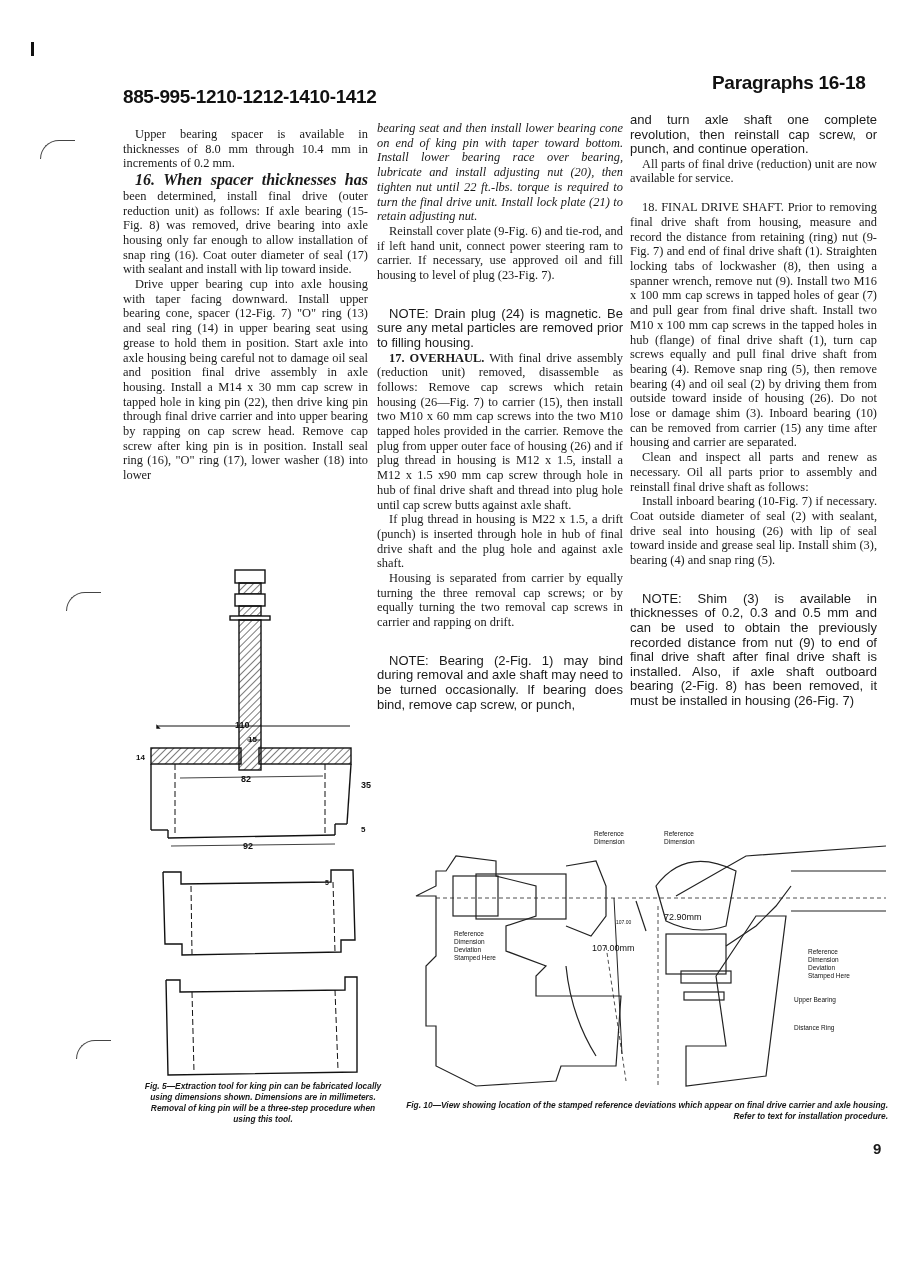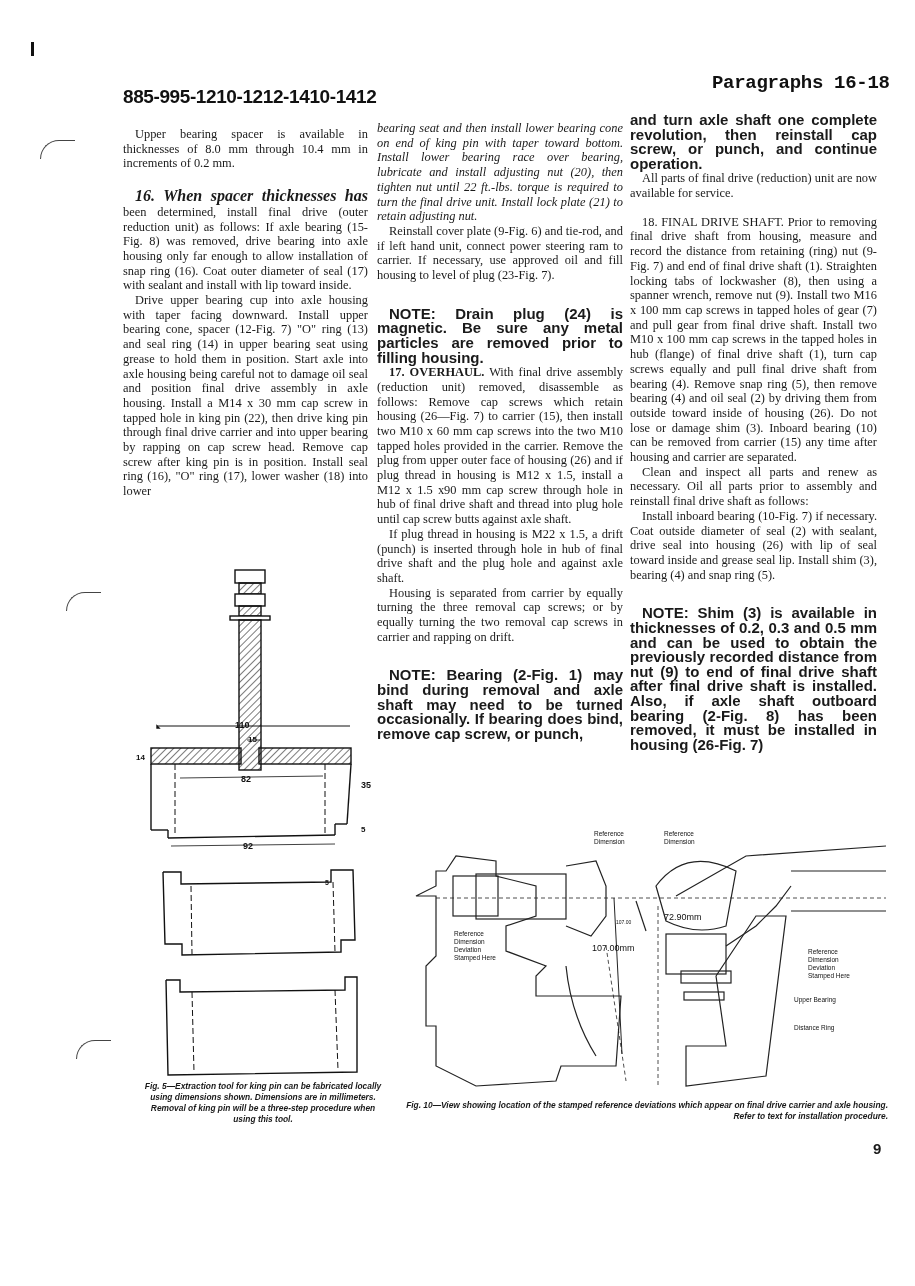--- a/index.html
+++ b/index.html
@@ -11,30 +11,30 @@
   .page { position: absolute; left: 0; top: 0; width: 915px; height: 1286px; }
   .margin-mark { position: absolute; left: 31px; top: 42px; width: 3px; height: 14px; background: #111; }
   .curl { position: absolute; width: 34px; height: 18px; border-top: 1px solid #444; border-left: 1px solid #444; border-radius: 30px 0 0 0; }
   .header-left {
     position: absolute; left: 123px; top: 86px;
     font-family: "Liberation Sans", "DejaVu Sans", sans-serif; font-weight: bold;
     font-size: 19px; letter-spacing: -0.4px; color: #111;
   }
   .header-right {
     position: absolute; left: 712px; top: 72px;
-    font-family: Liberation Mono, monospace; font-weight: bold;
+    font-family: Liberation Sans, sans-serif; font-weight: bold;
     font-size: 19px; letter-spacing: -0.3px; color: #111;
   }
   .col { position: absolute; font-size: 12.4px; line-height: 14.7px; text-align: justify; }
   .col p { margin: 0; text-indent: 12px; }
   .col p.noindent { text-indent: 0; font-style: italic; }
   .col p.gap { }
   .col .note {
-    font-family: "Liberation Sans", "DejaVu Sans", sans-serif; font-weight: bold;
-    font-size: 15px; line-height: 14.6px; text-indent: 12px; margin: 24px 0 0 0;
+    font-family: "Liberation Sans", "DejaVu Sans", sans-serif; font-weight: normal;
+    font-size: 13px; line-height: 14.6px; text-indent: 12px; margin: 24px 0 0 0;
   }
   .col .note.first { margin-top: 0; text-indent: 0; }
   .h16 { font-style: italic; font-weight: bold; font-size: 16px; }
   .bold { font-weight: bold; }
   .col1 { left: 123px; top: 127px; width: 245px; }
   .col2 { left: 377px; top: 121px; width: 246px; }
   .col3 { left: 630px; top: 113px; width: 247px; }
   .fig9 { position: absolute; left: 135px; top: 560px; width: 250px; height: 520px; }
   .fig10 { position: absolute; left: 396px; top: 826px; width: 490px; height: 270px; }
   .cap9 {
@@ -61,21 +61,21 @@
   <div class="margin-mark"></div>
   <div class="curl" style="left:40px;top:140px;"></div>
   <div class="curl" style="left:66px;top:592px;"></div>
   <div class="curl" style="left:76px;top:1040px;"></div>
 
   <div class="header-left">885-995-1210-1212-1410-1412</div>
   <div class="header-right">Paragraphs 16-18</div>
 
   <div class="col col1">
     <p>Upper bearing spacer is available in thicknesses of 8.0 mm through 10.4 mm in increments of 0.2 mm.</p>
-    <p style="margin-top:18px;"><span class="h16">16. When spacer thicknesses has</span> <span>been determined, install final drive (outer reduction unit) as follows: If axle bearing (15-Fig. 8) was removed, drive bearing into axle housing only far enough to allow installation of snap ring (16). Coat outer diameter of seal (17) with sealant and install with lip toward inside.</span></p>
+    <p style="margin-top:2px;"><span class="h16">16. When spacer thicknesses has</span> <span>been determined, install final drive (outer reduction unit) as follows: If axle bearing (15-Fig. 8) was removed, drive bearing into axle housing only far enough to allow installation of snap ring (16). Coat outer diameter of seal (17) with sealant and install with lip toward inside.</span></p>
     <p>Drive upper bearing cup into axle housing with taper facing downward. Install upper bearing cone, spacer (12-Fig. 7) "O" ring (13) and seal ring (14) in upper bearing seat using grease to hold them in position. Start axle into axle housing being careful not to damage oil seal and position final drive assembly in axle housing. Install a M14 x 30 mm cap screw in tapped hole in king pin (22), then drive king pin through final drive carrier and into upper bearing by rapping on cap screw head. Remove cap screw after king pin is in position. Install seal ring (16), "O" ring (17), lower washer (18) into lower</p>
   </div>
 
   <div class="col col2">
     <p class="noindent">bearing seat and then install lower bearing cone on end of king pin with taper toward bottom. Install lower bearing race over bearing, lubricate and install adjusting nut (20), then tighten nut until 22 ft.-lbs. torque is required to turn the final drive unit. Install lock plate (21) to retain adjusting nut.</p>
     <p>Reinstall cover plate (9-Fig. 6) and tie-rod, and if left hand unit, connect power steering ram to carrier. If necessary, use approved oil and fill housing to level of plug (23-Fig. 7).</p>
     <p class="note">NOTE: Drain plug (24) is magnetic. Be sure any metal particles are removed prior to filling housing.</p>
     <p class="gap"><span class="bold">17. OVERHAUL.</span> <span>With final drive assembly (reduction unit) removed, disassemble as follows: Remove cap screws which retain housing (26—Fig. 7) to carrier (15), then install two M10 x 60 mm cap screws into the two M10 tapped holes provided in the carrier. Remove the plug from upper outer face of housing (26) and if plug thread in housing is M12 x 1.5, install a M12 x 1.5 x90 mm cap screw through hole in hub of final drive shaft and thread into plug hole until cap screw butts against axle shaft.</span></p>
     <p>If plug thread in housing is M22 x 1.5, a drift (punch) is inserted through hole in hub of final drive shaft and the plug hole and against axle shaft.</p>
     <p>Housing is separated from carrier by equally turning the three removal cap screws; or by equally turning the two removal cap screws in carrier and rapping on drift.</p>

